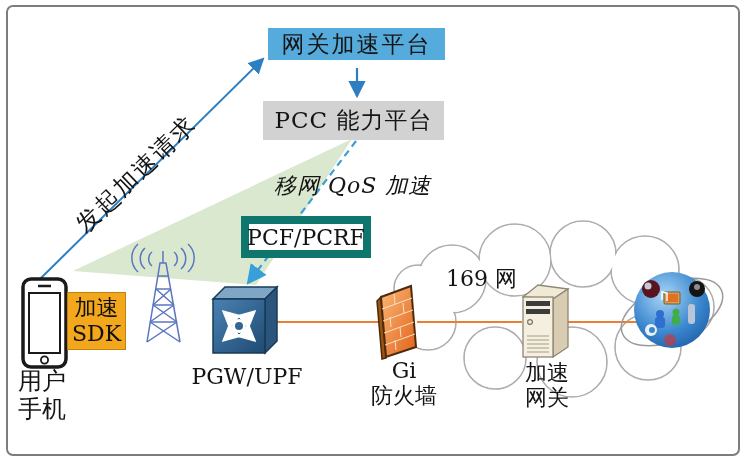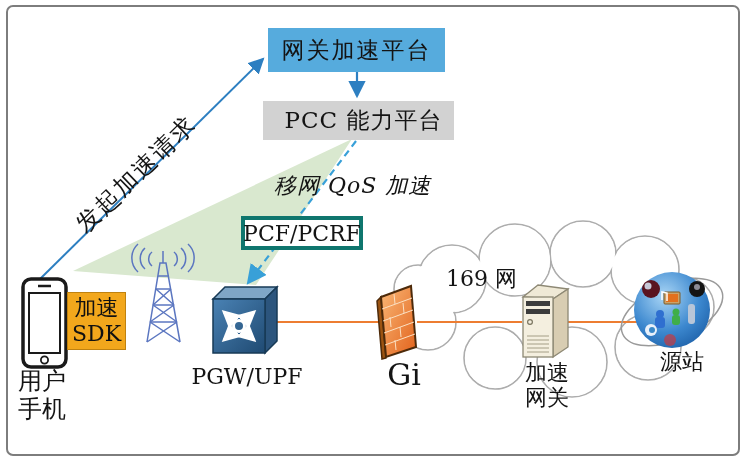--- a/index.html
+++ b/index.html
@@ -2,36 +2,36 @@
 <html><head>
 <meta charset="utf-8">
 <style>
   html,body{margin:0;padding:0;background:#fff;}
   .canvas{position:relative;width:746px;height:461px;background:#ffffff;overflow:hidden;
           font-family:"DejaVu Serif","Liberation Serif",serif;color:#111;}
   .frame{position:absolute;left:6px;top:5px;width:730px;height:447px;
          border:2px solid #7d7d7d;border-radius:7px;pointer-events:none;}
   .lbl{position:absolute;z-index:3;white-space:nowrap;color:#141414;}
   .center{text-align:center;}
-  #gw-box{left:268px;top:28px;width:177px;height:44px;background:#56abdd;
+  #gw-box{left:268px;top:28px;width:177px;height:32px;background:#56abdd;
           display:flex;align-items:center;justify-content:center;font-size:23px;letter-spacing:2px;}
   #pcc-box{left:263px;top:101px;width:181px;height:39px;background:#d2d2d2;
-          display:flex;align-items:center;justify-content:center;font-size:23px;letter-spacing:1px;padding-left:10px;}
-  #pcf-box{left:241px;top:216px;width:114px;height:26px;background:#ffffff;border:4px solid #0f766e;
+          display:flex;align-items:center;justify-content:center;font-size:23px;letter-spacing:1px;}
+  #pcf-box{left:241px;top:216px;width:114px;height:26px;background:#ffffff;border:8px solid #0f766e;
           display:flex;align-items:center;justify-content:center;font-size:22px;}
   #qos-label{left:274px;top:171px;font-size:22px;letter-spacing:1px;font-style:italic;}
   #request-label{left:14px;top:158px;width:244px;text-align:center;font-size:24px;letter-spacing:2px;
           transform:rotate(-44deg);}
   #net169-label{left:446px;top:264px;font-size:22px;}
   #sdk-box{left:67px;top:292px;width:57px;height:56px;background:#f2a71c;border:1px solid #bf8210;
           display:flex;flex-direction:column;align-items:center;justify-content:center;
           font-size:22px;line-height:1.2;z-index:3;position:absolute;}
   #user-label{left:18px;top:368px;font-size:24px;line-height:1.15;text-align:center;}
   #pgw-label{left:190px;top:364px;width:114px;font-size:22px;}
-  #gi-label{left:358px;top:358px;width:92px;font-size:30px;line-height:1.15;}
+  #gi-label{left:358px;top:358px;width:92px;font-size:22px;line-height:1.15;}
   #accgw-label{left:514px;top:360px;width:66px;font-size:22px;line-height:1.15;}
   #origin-label{left:630px;top:348px;width:104px;font-size:22px;line-height:1.3;}
   svg.layer{position:absolute;left:0;top:0;z-index:2;}
 </style>
 </head>
 <body>
 
 <div class="canvas">
   <div class="frame"></div>
 
@@ -203,21 +203,21 @@
     <span>SDK</span>
   </div>
 
   <div class="lbl" id="user-label">
     <div>用户</div>
     <div>手机</div>
   </div>
   <div class="lbl center" id="pgw-label">PGW/UPF</div>
   <div class="lbl center" id="gi-label">
     <div>Gi</div>
+    <div>防火墙</div>
   </div>
   <div class="lbl center" id="accgw-label">
     <div>加速</div>
     <div>网关</div>
   </div>
   <div class="lbl center" id="origin-label">
-    <div>源站</div>
   </div>
 </div>
 
 </body></html>

